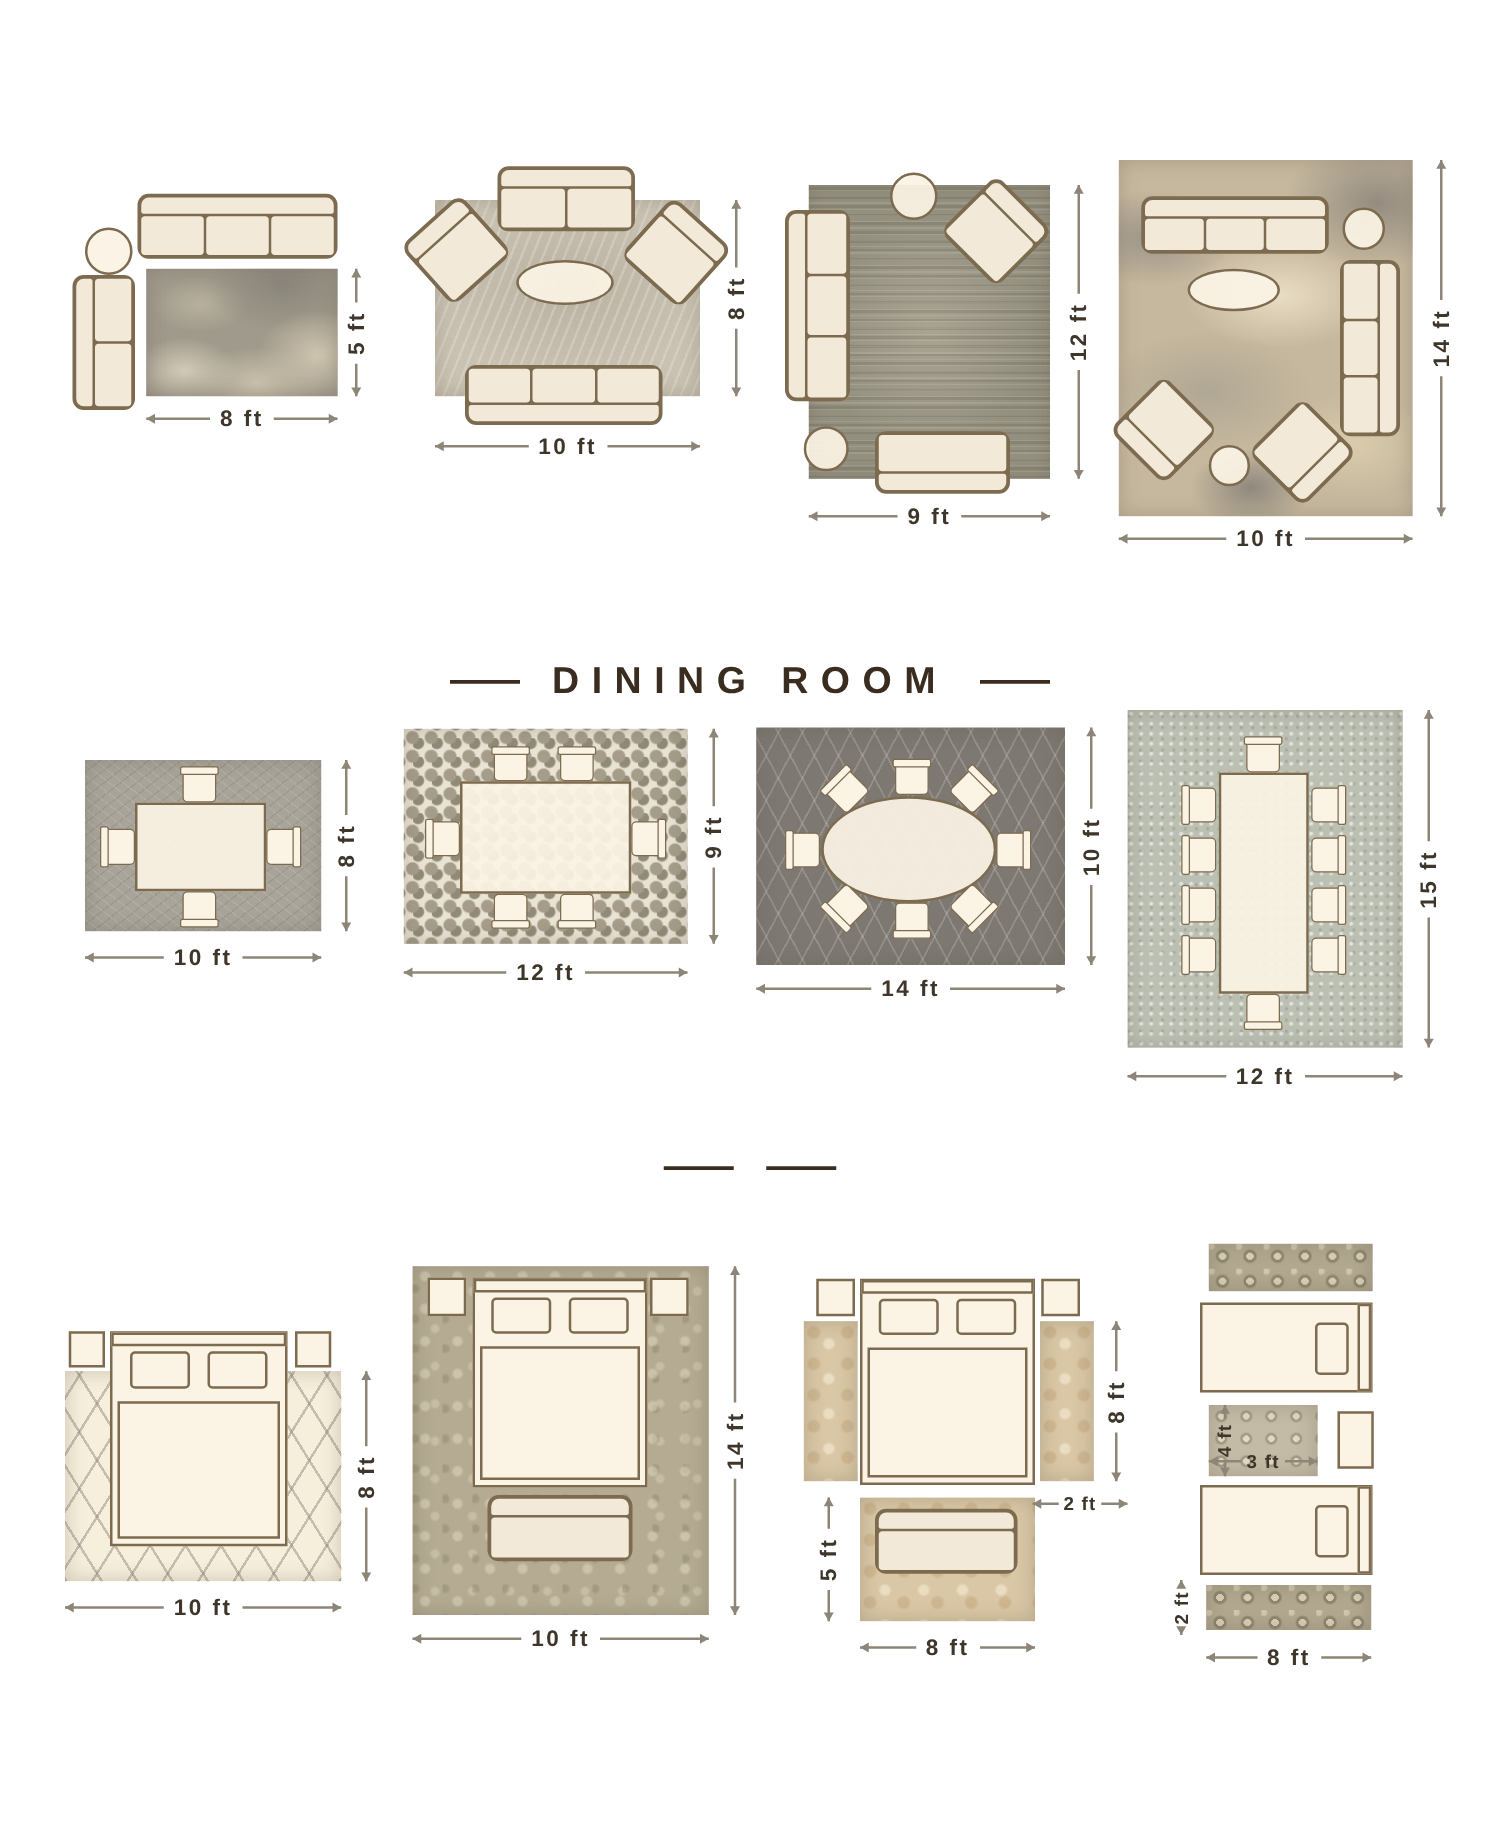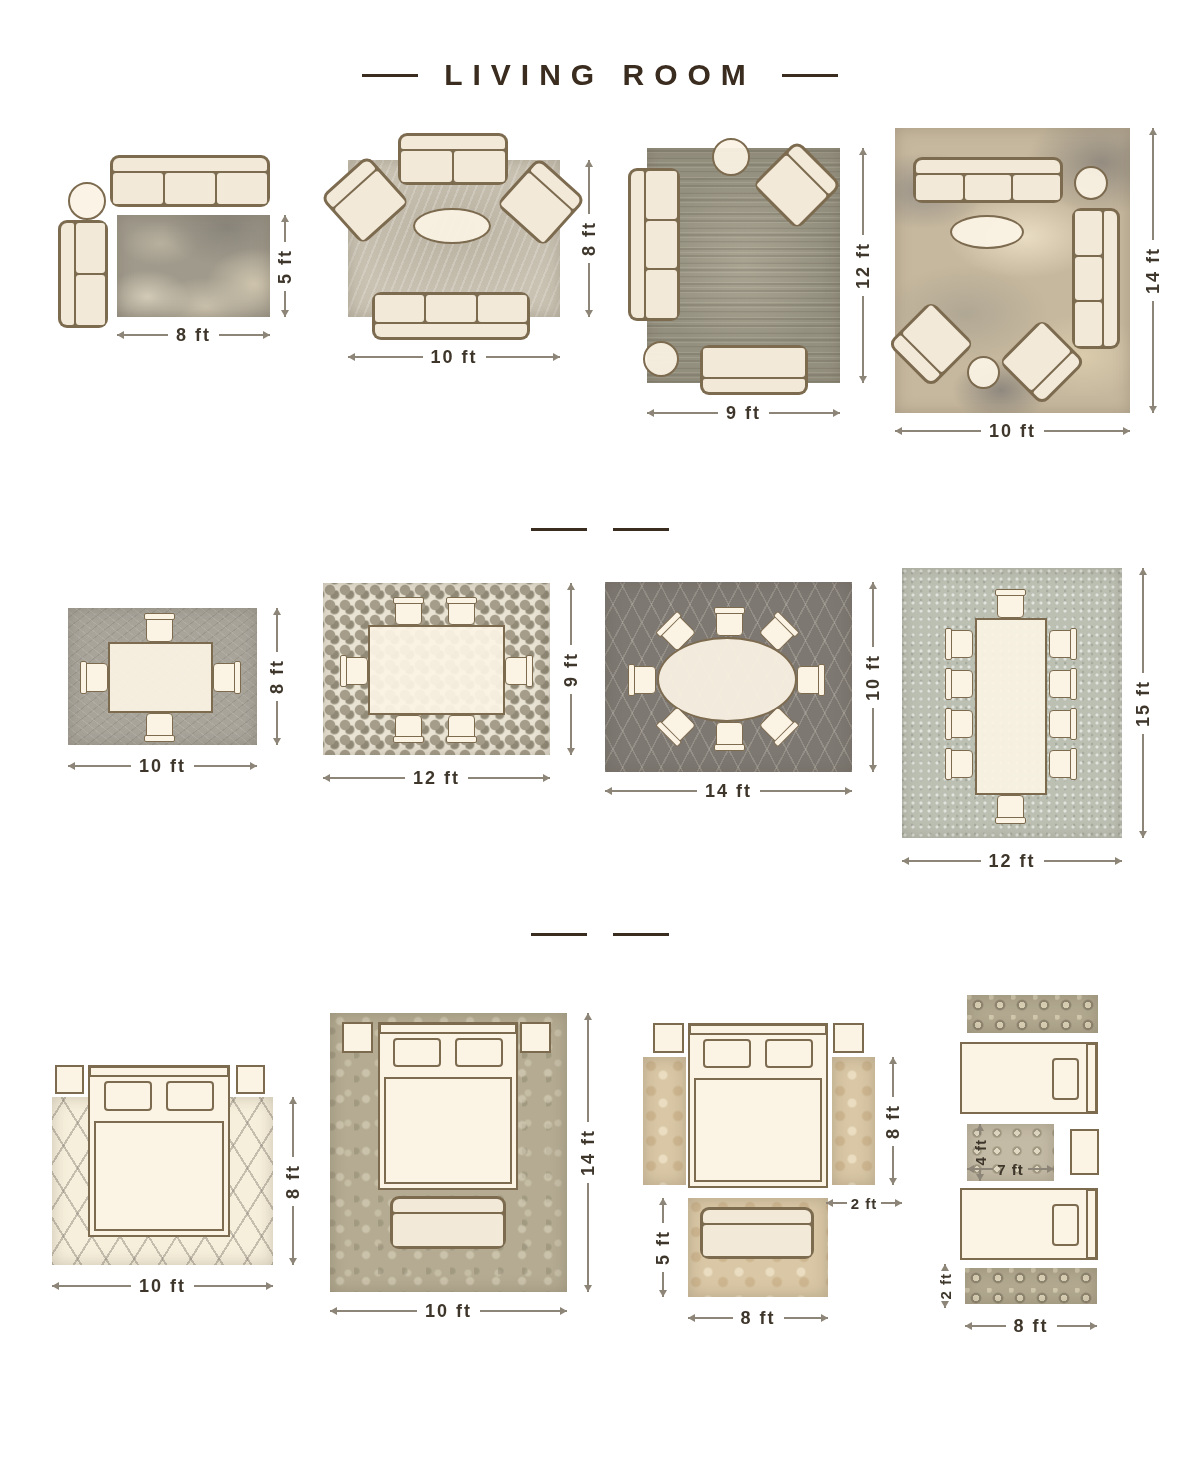--- a/index.html
+++ b/index.html
@@ -109,25 +109,20 @@
   .dim-v .ln.b::after{content:"";position:absolute;bottom:0;left:-3.4px;border-style:solid;border-width:7px 4px 0 4px;border-color:var(--dimline) transparent transparent transparent;}
   .dim-v .lbl{writing-mode:vertical-rl;transform:rotate(180deg);padding:7px 0;font-weight:700;font-size:18px;letter-spacing:2px;white-space:nowrap;}
   .sm .lbl{font-size:15px;letter-spacing:1px;padding:0 4px;}
   .dim-v.sm .lbl{padding:4px 0;}
 </style>
 </head>
 <body>
 
 <div class="canvas">
 
-  <div class="section-title" style="top:58px;">
-    <span class="dash"></span>
-    <span class="txt">LIVING ROOM</span>
-    <span class="dash"></span>
-  </div>
 
   <div class="rug rug-lr1" style="left:117px;top:215px;width:153px;height:102px;"></div>
   <div class="sofa n" style="left:110px;top:155px;width:160px;height:52px;">
     <div class="back"></div>
     <div class="seats">
         <div class="c"></div>
         <div class="c"></div>
         <div class="c"></div>
       </div>
   </div>
@@ -252,20 +247,21 @@
       <span class="ln r"></span>
   </div>
   <div class="dim-v" style="left:1142px;top:128px;height:285px;">
     <span class="ln t"></span>
       <span class="lbl">14 ft</span>
       <span class="ln b"></span>
   </div>
 
   <div class="section-title" style="top:528px;">
     <span class="dash"></span>
+    <span class="txt">DINING ROOM</span>
     <span class="dash"></span>
   </div>
 
   <div class="rug rug-dr1" style="left:68px;top:608px;width:189px;height:137px;"></div>
   <div class="tbl" style="left:108px;top:642px;width:105px;height:71px;"></div>
   <div class="chair back-n" style="left:146px;top:616px;width:27px;height:26px;">
       <i></i>
     </div>
   <div class="chair back-s" style="left:146px;top:713px;width:27px;height:26px;">
       <i></i>
@@ -499,21 +495,21 @@
     <div class="pl" style="right:17px;top:14px;width:27px;height:42px;"></div>
   </div>
   <div class="rug rug-br4" style="left:965px;top:1268px;width:132px;height:36px;"></div>
   <div class="dim-v sm" style="left:969px;top:1124px;height:57px;">
     <span class="ln t"></span>
       <span class="lbl">4 ft</span>
       <span class="ln b"></span>
   </div>
   <div class="dim-h sm" style="left:967px;top:1158px;width:87px;">
     <span class="ln l"></span>
-      <span class="lbl">7 ft</span>
+      <span class="lbl">3 ft</span>
       <span class="ln r"></span>
   </div>
   <div class="dim-v sm" style="left:934px;top:1264px;height:44px;">
     <span class="ln t"></span>
       <span class="lbl">2 ft</span>
       <span class="ln b"></span>
   </div>
   <div class="dim-h" style="left:965px;top:1315px;width:132px;">
     <span class="ln l"></span>
       <span class="lbl">8 ft</span>

